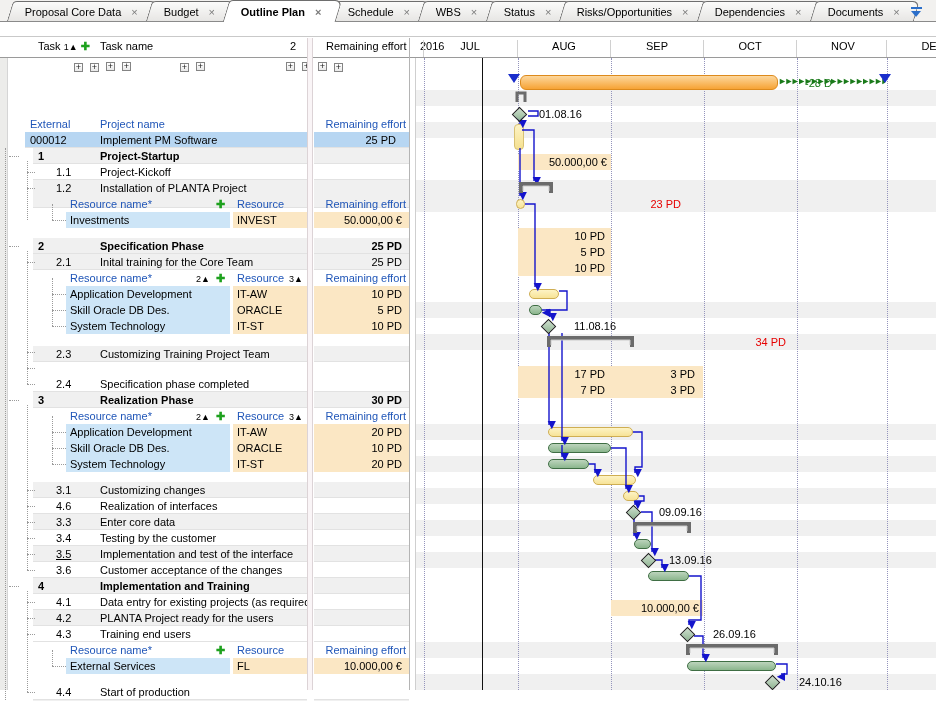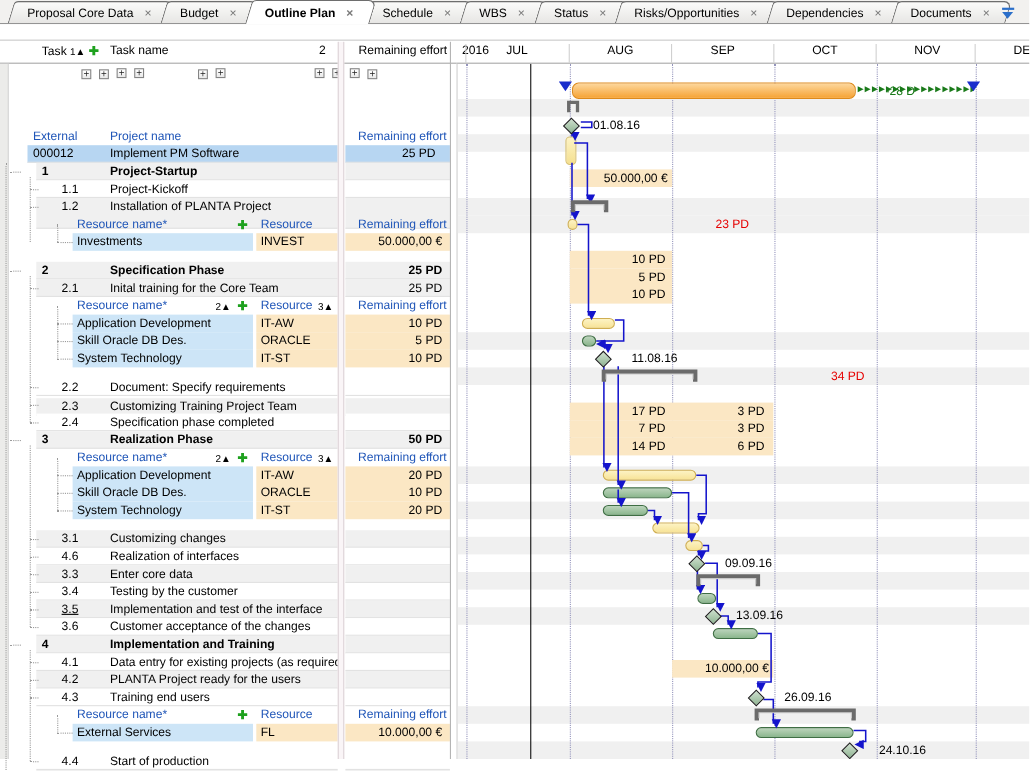--- a/index.html
+++ b/index.html
@@ -227,40 +227,40 @@
           <span class="txt  rt" style="left: 314px; width: 88px; text-align: right;">10 PD</span>
         </div>
         <div class="trow" style="top: 276px; height: 10px;"></div>
         <div class="trow" style="top: 286px; height: 16px;">
           <div class="cellbg" style="left: 33px; width: 274px; background: rgb(255, 255, 255); border-bottom: 1px solid rgb(226, 226, 226);"></div>
           <div class="cellbg" style="left: 314px; width: 95px; background: rgb(255, 255, 255); border-bottom: 1px solid rgb(226, 226, 226);"></div>
           <span class="txt " style="left: 56px;">2.2</span>
           <span class="txt " style="left: 100px;">Document: Specify requirements</span>
           <span class="txt  rt" style="left: 314px; width: 88px; text-align: right;"></span>
         </div>
-        <div class="trow" style="top: 304px; height: 16px;">
+        <div class="trow" style="top: 288px; height: 16px;">
           <div class="cellbg" style="left: 33px; width: 274px; background: rgb(240, 240, 240); border-bottom: 1px solid rgb(226, 226, 226);"></div>
           <div class="cellbg" style="left: 314px; width: 95px; background: rgb(240, 240, 240); border-bottom: 1px solid rgb(226, 226, 226);"></div>
           <span class="txt " style="left: 56px;">2.3</span>
           <span class="txt " style="left: 100px;">Customizing Training Project Team</span>
           <span class="txt  rt" style="left: 314px; width: 88px; text-align: right;"></span>
         </div>
         <div class="trow" style="top: 318px; height: 16px;">
           <div class="cellbg" style="left: 33px; width: 274px; background: rgb(255, 255, 255); border-bottom: 1px solid rgb(226, 226, 226);"></div>
           <div class="cellbg" style="left: 314px; width: 95px; background: rgb(255, 255, 255); border-bottom: 1px solid rgb(226, 226, 226);"></div>
           <span class="txt " style="left: 56px;">2.4</span>
           <span class="txt " style="left: 100px;">Specification phase completed</span>
           <span class="txt  rt" style="left: 314px; width: 88px; text-align: right;"></span>
         </div>
         <div class="trow" style="top: 334px; height: 16px;">
           <div class="cellbg" style="left: 33px; width: 274px; background: rgb(240, 240, 240); border-bottom: 1px solid rgb(226, 226, 226);"></div>
           <div class="cellbg" style="left: 314px; width: 95px; background: rgb(240, 240, 240); border-bottom: 1px solid rgb(226, 226, 226);"></div>
           <span class="txt bold" style="left: 38px;">3</span>
           <span class="txt bold" style="left: 100px;">Realization Phase</span>
-          <span class="txt bold rt" style="left: 314px; width: 88px; text-align: right;">50 PD</span>
+          <span class="txt bold rt" style="left: 314px; width: 88px; text-align: right;">30 PD</span>
         </div>
         <div class="trow" style="top: 350px; height: 16px;">
           <span class="txt blue" style="left: 70px;">Resource name*</span>
           <span class="txt sortmark" style="left: 196px; top: 4px;">2▲</span>
           <span class="txt plus" style="left: 216px;">✚</span>
           <span class="txt blue" style="left: 237px;">Resource</span>
           <span class="txt sortmark" style="left: 289px; top: 4px;">3▲</span>
           <span class="txt blue rt" style="left: 314px; width: 92px; text-align: right;">Remaining effort</span>
         </div>
         <div class="trow" style="top: 366px; height: 16px;">
@@ -542,24 +542,20 @@
         <div class="datelabel" style="left: 573px; top: 320px;">11.08.16</div>
         <div class="redlabel" style="left: 725px; top: 336px; width: 60px; text-align: right;">34 PD</div>
         <div class="band" style="left: 517px; width: 185px; top: 366px; height: 16px;">
           <span class="bandlabel" style="left: 17px; width: 70px; text-align: right; position: absolute;">17 PD</span>
           <span class="bandlabel" style="left: 107px; width: 70px; text-align: right; position: absolute;">3 PD</span>
         </div>
         <div class="band" style="left: 517px; width: 185px; top: 382px; height: 16px;">
           <span class="bandlabel" style="left: 17px; width: 70px; text-align: right; position: absolute;">7 PD</span>
           <span class="bandlabel" style="left: 107px; width: 70px; text-align: right; position: absolute;">3 PD</span>
         </div>
-        <div class="band" style="left: 517px; width: 185px; top: 398px; height: 16px;">
-          <span class="bandlabel" style="left: 17px; width: 70px; text-align: right; position: absolute;">14 PD</span>
-          <span class="bandlabel" style="left: 107px; width: 70px; text-align: right; position: absolute;">6 PD</span>
-        </div>
         <div class="gbar y" style="left: 547px; width: 85px; top: 427px;"></div>
         <div class="gbar g" style="left: 547px; width: 63px; top: 443px;"></div>
         <div class="gbar g" style="left: 547px; width: 41px; top: 459px;"></div>
         <div class="gbar y" style="left: 592px; width: 43px; top: 475px;"></div>
         <div class="gbar y" style="left: 622px; width: 16px; top: 491px;"></div>
         <div class="ms" style="left: 625px; top: 505px;">
           <div class="dia"></div>
         </div>
         <div class="datelabel" style="left: 658px; top: 506px;">09.09.16</div>
         <div class="gbar g" style="left: 633px; width: 17px; top: 539px;"></div>

